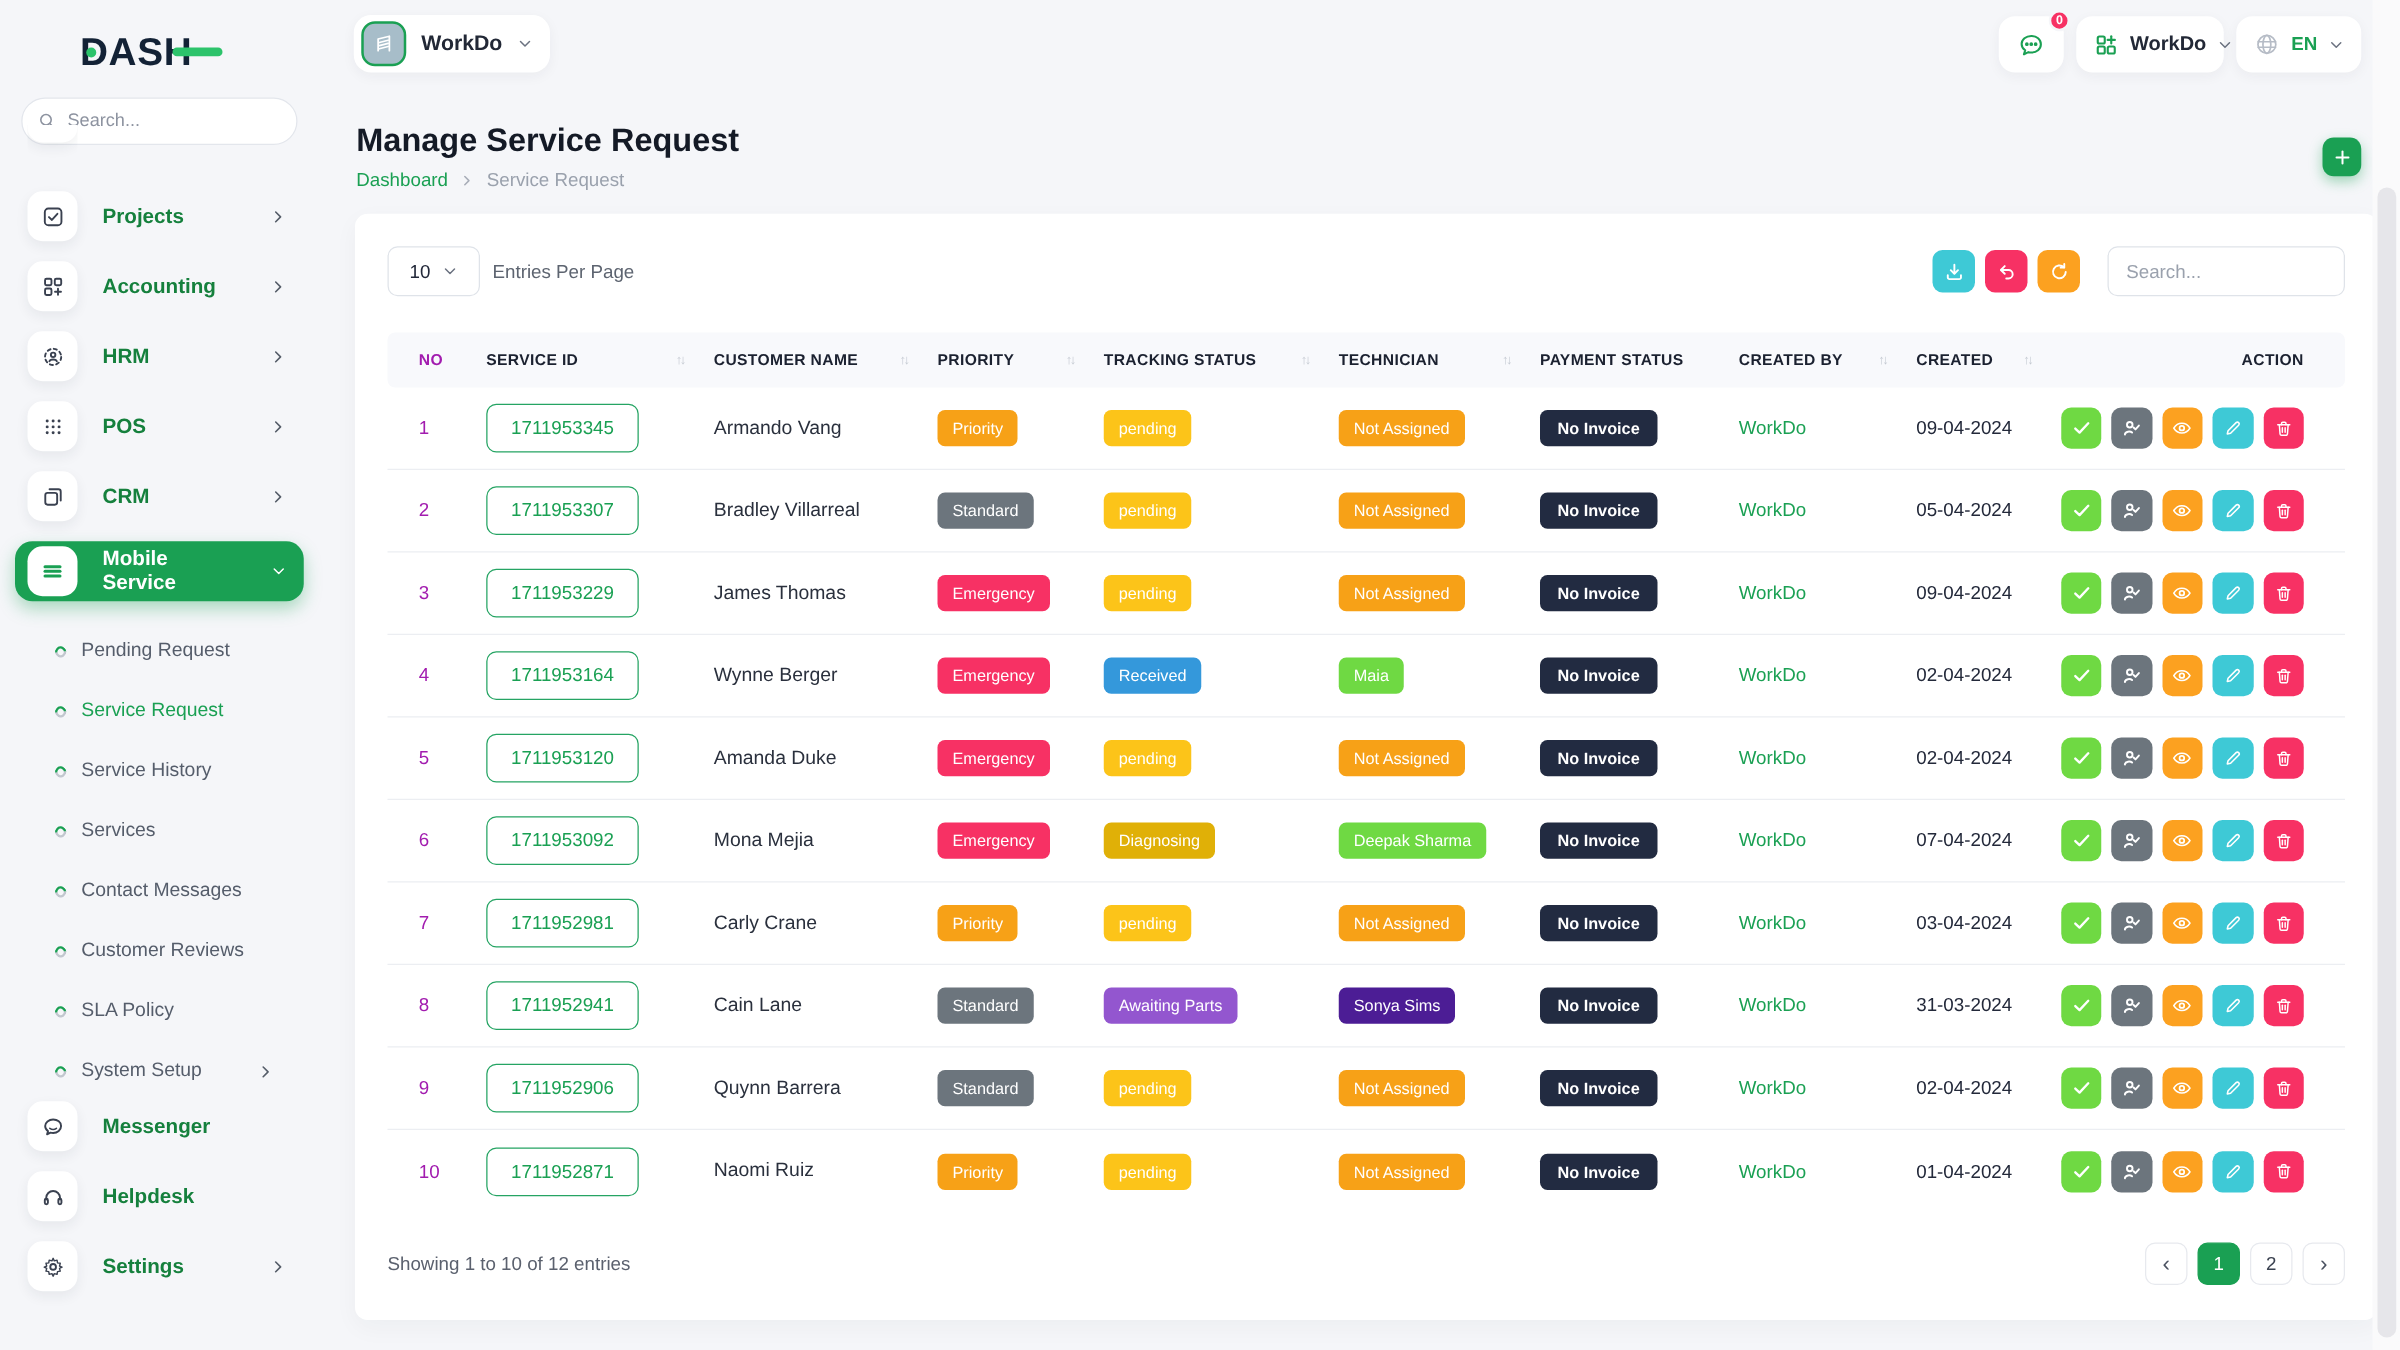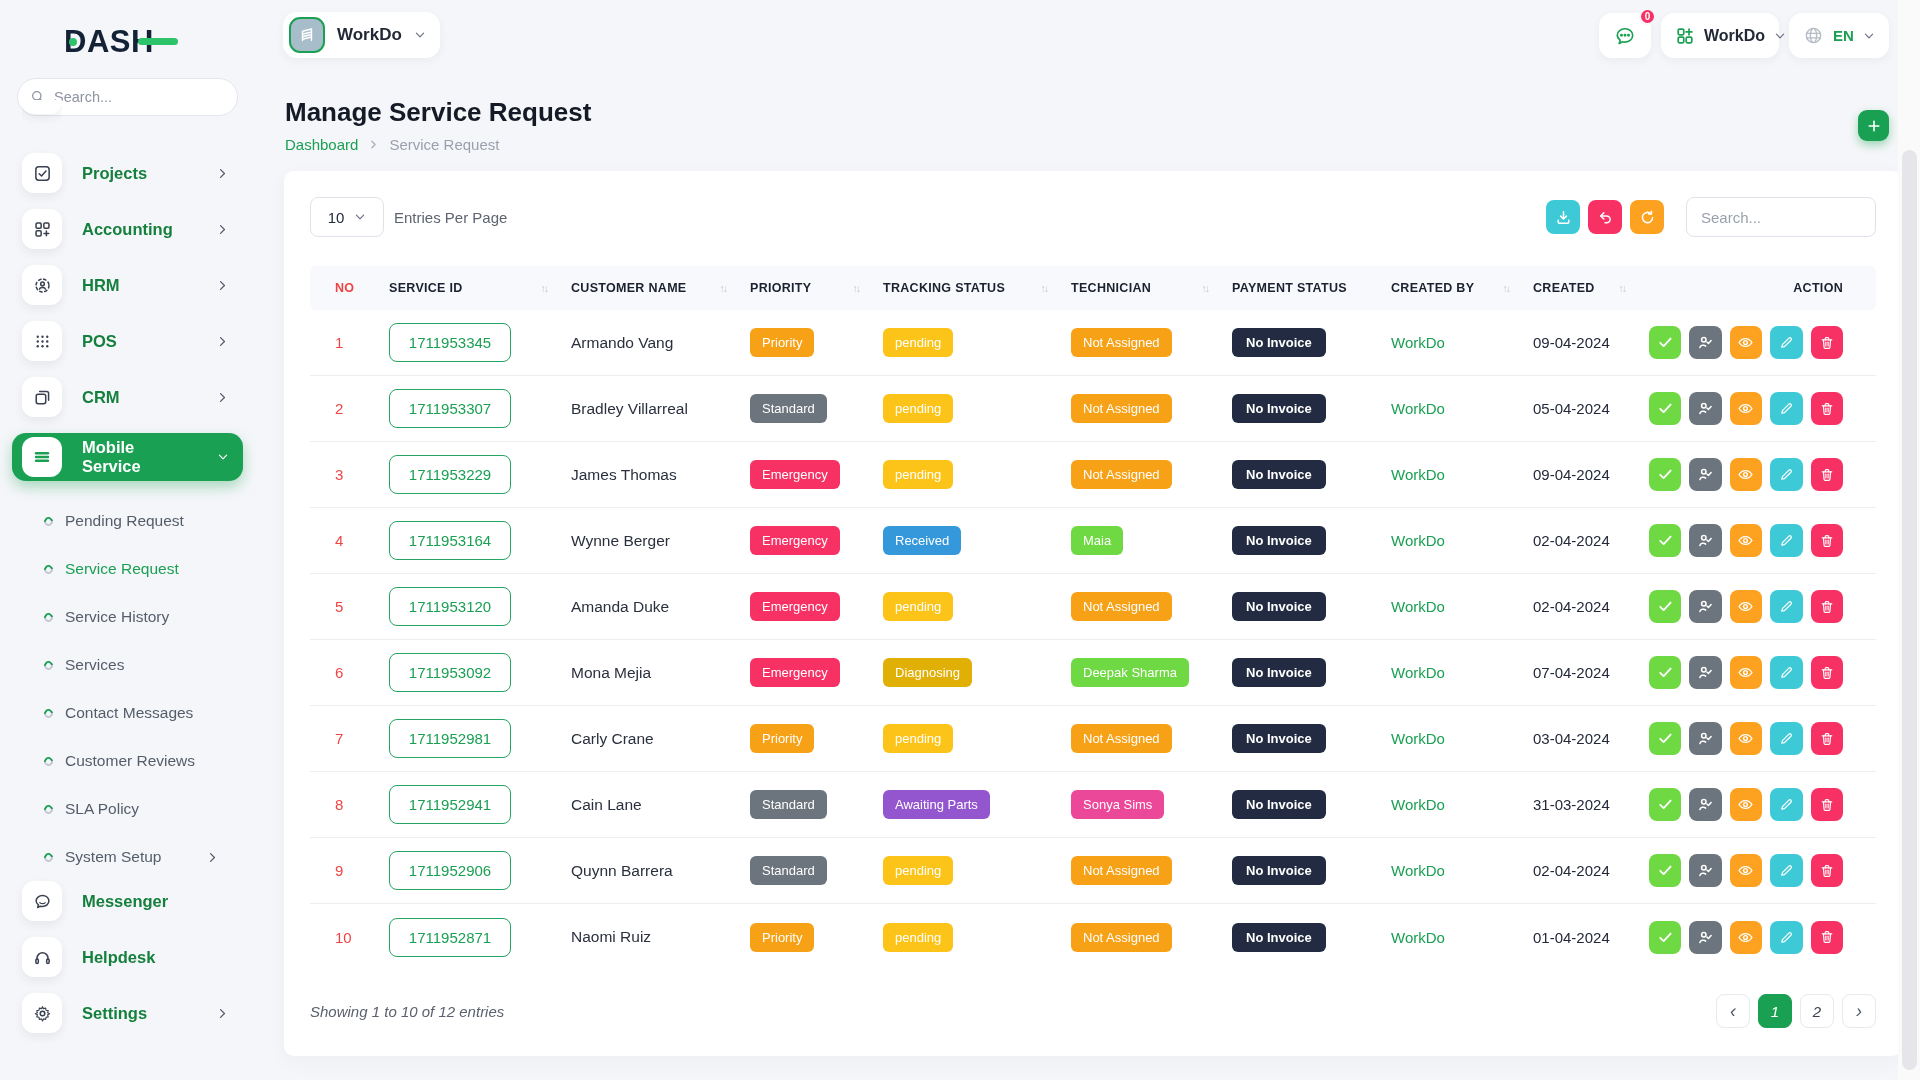--- a/index.html
+++ b/index.html
@@ -93,33 +93,33 @@
   .grid { display:grid; grid-template-columns:75px 182px 179px 133px 188px 161px 159px 142px 116px 231px; align-items:center; }
   .thead { height:44px; background:#f8f9fc; border-radius:6px; }
   .th { font-size:12.5px; font-weight:700; color:#1b2130; letter-spacing:.3px; text-transform:uppercase;
         display:flex; align-items:center; padding:0 20px 0 4px; }
   .th .sort { margin-left:auto; color:#c5cad2; font-size:10.5px; letter-spacing:-2px; }
   .th.c-no { padding-left:25px; }
   .th.c-action { justify-content:flex-end; padding-right:33px;align-items:center; }
   .trow { height:66px; border-bottom:1px solid #eceef2; }
   .trow:last-child { border-bottom:0; }
   .cell { display:flex; align-items:center; padding:0 6px 0 4px; font-size:15px; color:#23293a; }
-  .c-no { padding-left:25px; color:#ef4444; }
+  .c-no { padding-left:25px; color:#a21caf; }
   .id-pill { border:1px solid #25a463; border-radius:8px; color:#1aa053; padding:10px 0; width:122px;
              text-align:center; font-size:15px; cursor:pointer; background:#fff; display:inline-block; }
   .c-name { font-size:15.5px; color:#2a303d; }
   .badge { display:inline-block; padding:7px 12px; border-radius:6px; color:#fff; font-size:13px; }
   .badge.dark { font-weight:700; padding:7px 14px; }
   .c-createdby { color:#1aa053; cursor:pointer; }
   .actions { display:flex; gap:8px; justify-content:flex-end; padding-right:33px; }
   .act-btn { width:33px; height:33px; border-radius:8px; display:flex; align-items:center; justify-content:center;
              color:#fff; cursor:pointer; }
 
   
-  .table-footer { display:flex; align-items:center; margin-top:24px;font-style:italic; }
+  .table-footer { display:flex; align-items:center; margin-top:24px; }
   .showing { font-size:15px; color:#5b616e; }
   .pagination { margin-left:auto; display:flex; gap:8px; }
   .page-btn { min-width:34px; height:34px; border-radius:8px; border:1px solid #e7e9ee; background:#fff;
               color:#3b4250; font-size:15px; display:flex; align-items:center; justify-content:center;
               cursor:pointer; padding:0 10px; }
   .page-btn.active { background:#1aa053; border-color:#1aa053; color:#fff; }
   .page-btn.nav-c { font-size:18px; color:#4a5160; }
 
   
   .scrollbar-track { position:absolute; right:0; top:0; width:22px; height:1080px; background:#fafafb; }
@@ -952,21 +952,21 @@
           <span class="id-pill">1711952941</span>
         </div>
     <div class="cell c-name">Cain Lane</div>
     <div class="cell">
           <span class="badge " style="background:#6c757d">Standard</span>
         </div>
     <div class="cell">
           <span class="badge " style="background:#9356cf">Awaiting Parts</span>
         </div>
     <div class="cell">
-          <span class="badge " style="background:#ec4899">Sonya Sims</span>
+          <span class="badge " style="background:#4c1d95">Sonya Sims</span>
         </div>
     <div class="cell">
           <span class="badge dark" style="background:#222b41">No Invoice</span>
         </div>
     <div class="cell c-createdby">WorkDo</div>
     <div class="cell c-date">31-03-2024</div>
     <div class="cell actions">
       <span class="act-btn" style="background:#6fd943">
             <span class="icon">
               <svg width="17" height="17" viewBox="0 0 20 20" fill="none" stroke="currentColor" stroke-width="2.2" stroke-linecap="round" stroke-linejoin="round">

